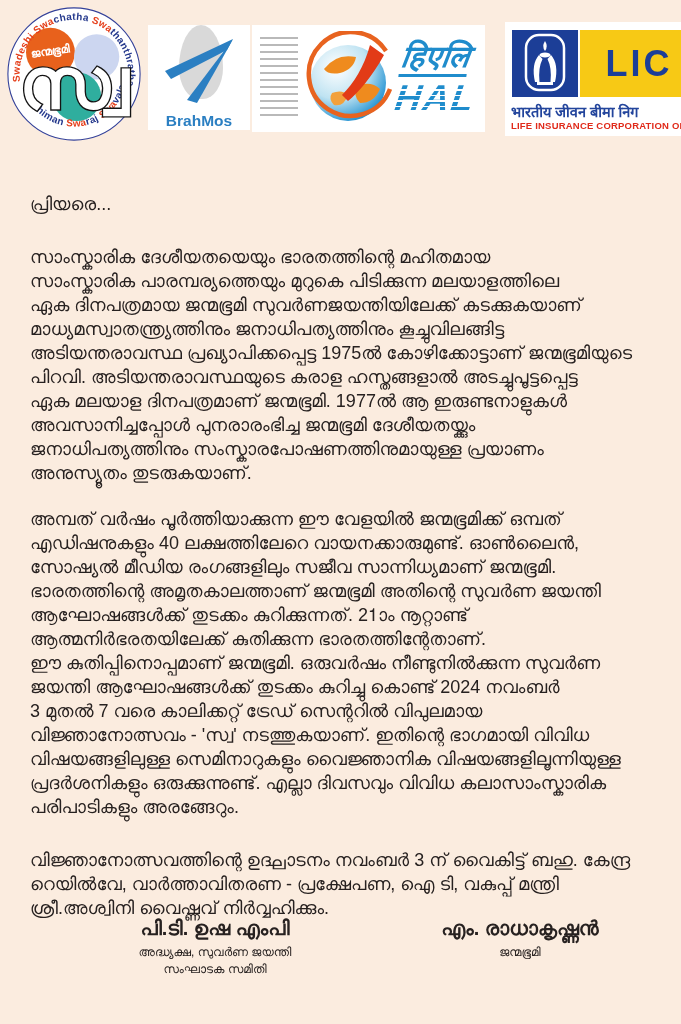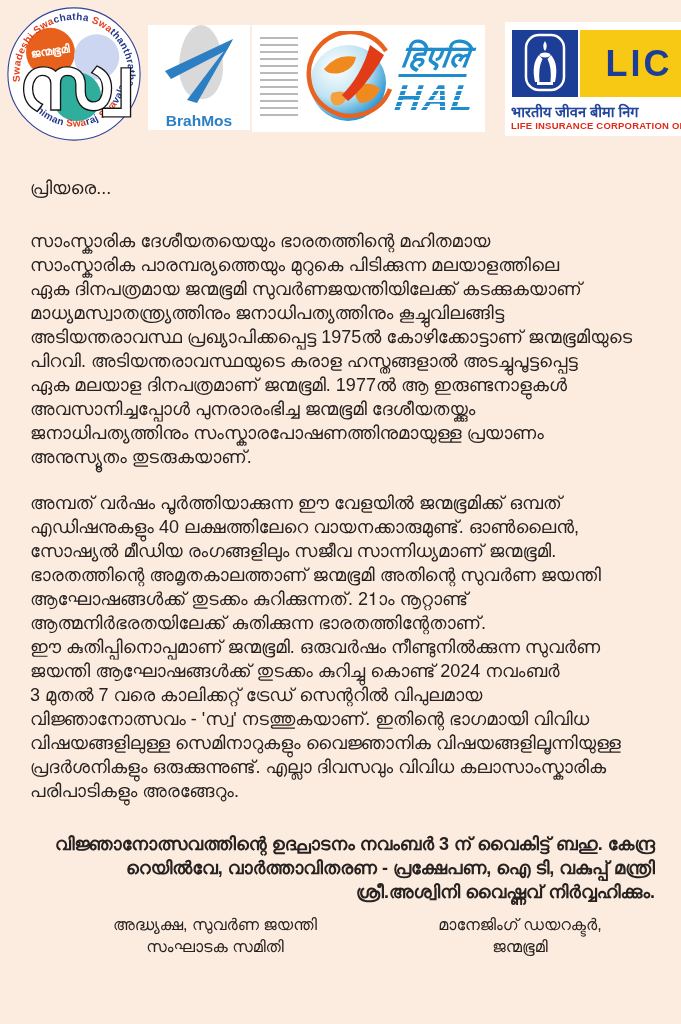--- a/index.html
+++ b/index.html
@@ -38,32 +38,32 @@
              background:repeating-linear-gradient(var(--hal-blue) 0 4px, #ffffff 4px 5.5px);
              -webkit-background-clip:text; background-clip:text; -webkit-text-fill-color:transparent;}
   .lic-box{left:505px; top:22px; width:196px; height:114px; display:block;}
   .lic-emblem{position:absolute; left:7px; top:8px;}
   .lic-yellow{position:absolute; left:75px; top:8px; width:118px; height:67px; background:var(--lic-yellow);
               display:flex; align-items:center; justify-content:center;}
   .lic-word{color:var(--lic-blue); font-weight:bold; font-size:36px; letter-spacing:3px; font-family:"Liberation Sans",sans-serif;}
   .lic-hindi{position:absolute; left:6px; top:79px; width:200px; color:#23459c; font-weight:bold; font-size:14.5px; white-space:nowrap;}
   .lic-eng{position:absolute; left:6px; top:98px; width:200px; color:var(--lic-red); font-weight:bold; font-size:9.5px; white-space:nowrap; letter-spacing:.2px;}
   
-  .letter{position:absolute; left:30px; top:176px; width:625px; font-size:18px; line-height:24px; white-space:nowrap;}
+  .letter{position:absolute; left:30px; top:192px; width:625px; font-size:18px; line-height:24px; white-space:nowrap;}
   .para{white-space:nowrap;margin-top:29px;}
   .gap-sm{margin-top:22px;}
   .gap-md{margin-top:9px;}
-  .bold{font-weight:bold;text-align:right;}
+  .bold{font-weight:normal;}
   
   .signatures{position:absolute; left:0; top:914px; width:681px; display:flex;}
   .sig{text-align:center; line-height:1.4;}
   .sig-left{width:310px; margin-left:60px;}
   .sig-right{width:260px; margin-left:20px;}
   .sig-name{font-weight:bold; font-size:20px; margin-bottom:2px;}
-  .sig-role{font-size:16px;}
+  .sig-role{font-size:12px;}
 </style>
 </head>
 <body>
 
 <div class="page">
 
   <div class="seal">
     <svg viewBox="0 0 148 148" width="134" height="134" xml:space="preserve">
       <defs>
         <path id="arcTop" d="M 14.9 84.4 A 60 60 0 1 1 133.1 84.4" fill="none"></path>
@@ -133,22 +133,23 @@
 
   <main class="letter">
     <div>പ്രിയരെ...</div>
     <div class="para">സാംസ്കാരിക ദേശീയതയെയും ഭാരതത്തിന്റെ മഹിതമായ<br>സാംസ്കാരിക പാരമ്പര്യത്തെയും മുറുകെ പിടിക്കുന്ന മലയാളത്തിലെ<br>ഏക ദിനപത്രമായ ജന്മഭൂമി  സുവർണജയന്തിയിലേക്ക് കടക്കുകയാണ്<br>മാധ്യമസ്വാതന്ത്ര്യത്തിനും ജനാധിപത്യത്തിനും കൂച്ചുവിലങ്ങിട്ട<br>അടിയന്തരാവസ്ഥ പ്രഖ്യാപിക്കപ്പെട്ട 1975ൽ കോഴിക്കോട്ടാണ് ജന്മഭൂമിയുടെ<br>പിറവി. അടിയന്തരാവസ്ഥയുടെ കരാള ഹസ്തങ്ങളാൽ അടച്ചുപൂട്ടപ്പെട്ട<br>ഏക മലയാള ദിനപത്രമാണ് ജന്മഭൂമി. 1977ൽ ആ ഇരുണ്ടനാളുകൾ<br>അവസാനിച്ചപ്പോൾ പുനരാരംഭിച്ച ജന്മഭൂമി ദേശീയതയ്ക്കും<br>ജനാധിപത്യത്തിനും സംസ്കാരപോഷണത്തിനുമായുള്ള പ്രയാണം<br>അനുസ്യൂതം തുടരുകയാണ്.</div>
     <div class="para gap-sm">അമ്പത് വർഷം പൂർത്തിയാക്കുന്ന ഈ വേളയിൽ ജന്മഭൂമിക്ക് ഒമ്പത്<br>എഡിഷനുകളും 40 ലക്ഷത്തിലേറെ വായനക്കാരുമുണ്ട്. ഓൺലൈൻ,<br>സോഷ്യൽ മീഡിയ രംഗങ്ങളിലും സജീവ സാന്നിധ്യമാണ് ജന്മഭൂമി.<br>ഭാരതത്തിന്റെ അമൃതകാലത്താണ് ജന്മഭൂമി അതിന്റെ സുവർണ ജയന്തി<br>ആഘോഷങ്ങൾക്ക് തുടക്കം കുറിക്കുന്നത്. 21ാം നൂറ്റാണ്ട്<br>ആത്മനിർഭരതയിലേക്ക് കുതിക്കുന്ന ഭാരതത്തിന്റേതാണ്.<br>ഈ കുതിപ്പിനൊപ്പമാണ് ജന്മഭൂമി. ഒരുവർഷം നീണ്ടുനിൽക്കുന്ന സുവർണ<br>ജയന്തി ആഘോഷങ്ങൾക്ക് തുടക്കം കുറിച്ചു കൊണ്ട് 2024 നവംബർ<br>3 മുതൽ 7 വരെ കാലിക്കറ്റ് ട്രേഡ് സെന്ററിൽ വിപുലമായ<br>വിജ്ഞാനോത്സവം - 'സ്വ' നടത്തുകയാണ്. ഇതിന്റെ ഭാഗമായി വിവിധ<br>വിഷയങ്ങളിലുള്ള സെമിനാറുകളും വൈജ്ഞാനിക വിഷയങ്ങളിലൂന്നിയുള്ള<br>പ്രദർശനികളും ഒരുക്കുന്നുണ്ട്. എല്ലാ ദിവസവും വിവിധ കലാസാംസ്കാരിക<br>പരിപാടികളും അരങ്ങേറും.</div>
     <div class="para bold">വിജ്ഞാനോത്സവത്തിന്റെ ഉദ്ഘാടനം നവംബർ 3 ന് വൈകിട്ട് ബഹു. കേന്ദ്ര<br>റെയിൽവേ, വാർത്താവിതരണ - പ്രക്ഷേപണ, ഐ ടി, വകുപ്പ് മന്ത്രി<br>ശ്രീ.അശ്വിനി വൈഷ്ണവ് നിർവ്വഹിക്കും.</div>
   </main>
 
   <footer class="signatures">
     <div class="sig sig-left">
+      <div class="sig-name">പി.ടി. ഉഷ എംപി</div>
       <div class="sig-role">അദ്ധ്യക്ഷ, സുവർണ ജയന്തി</div>
       <div class="sig-role">സംഘാടക സമിതി</div>
     </div>
     <div class="sig sig-right">
-      <div class="sig-role">മാനേജിംഗ് ഡയറക്ടർ,</div>
+      <div class="sig-name">എം. രാധാകൃഷ്ണൻ</div>
       <div class="sig-role">ജന്മഭൂമി</div>
     </div>
   </footer>
 
 </div>
 
 </body></html>

